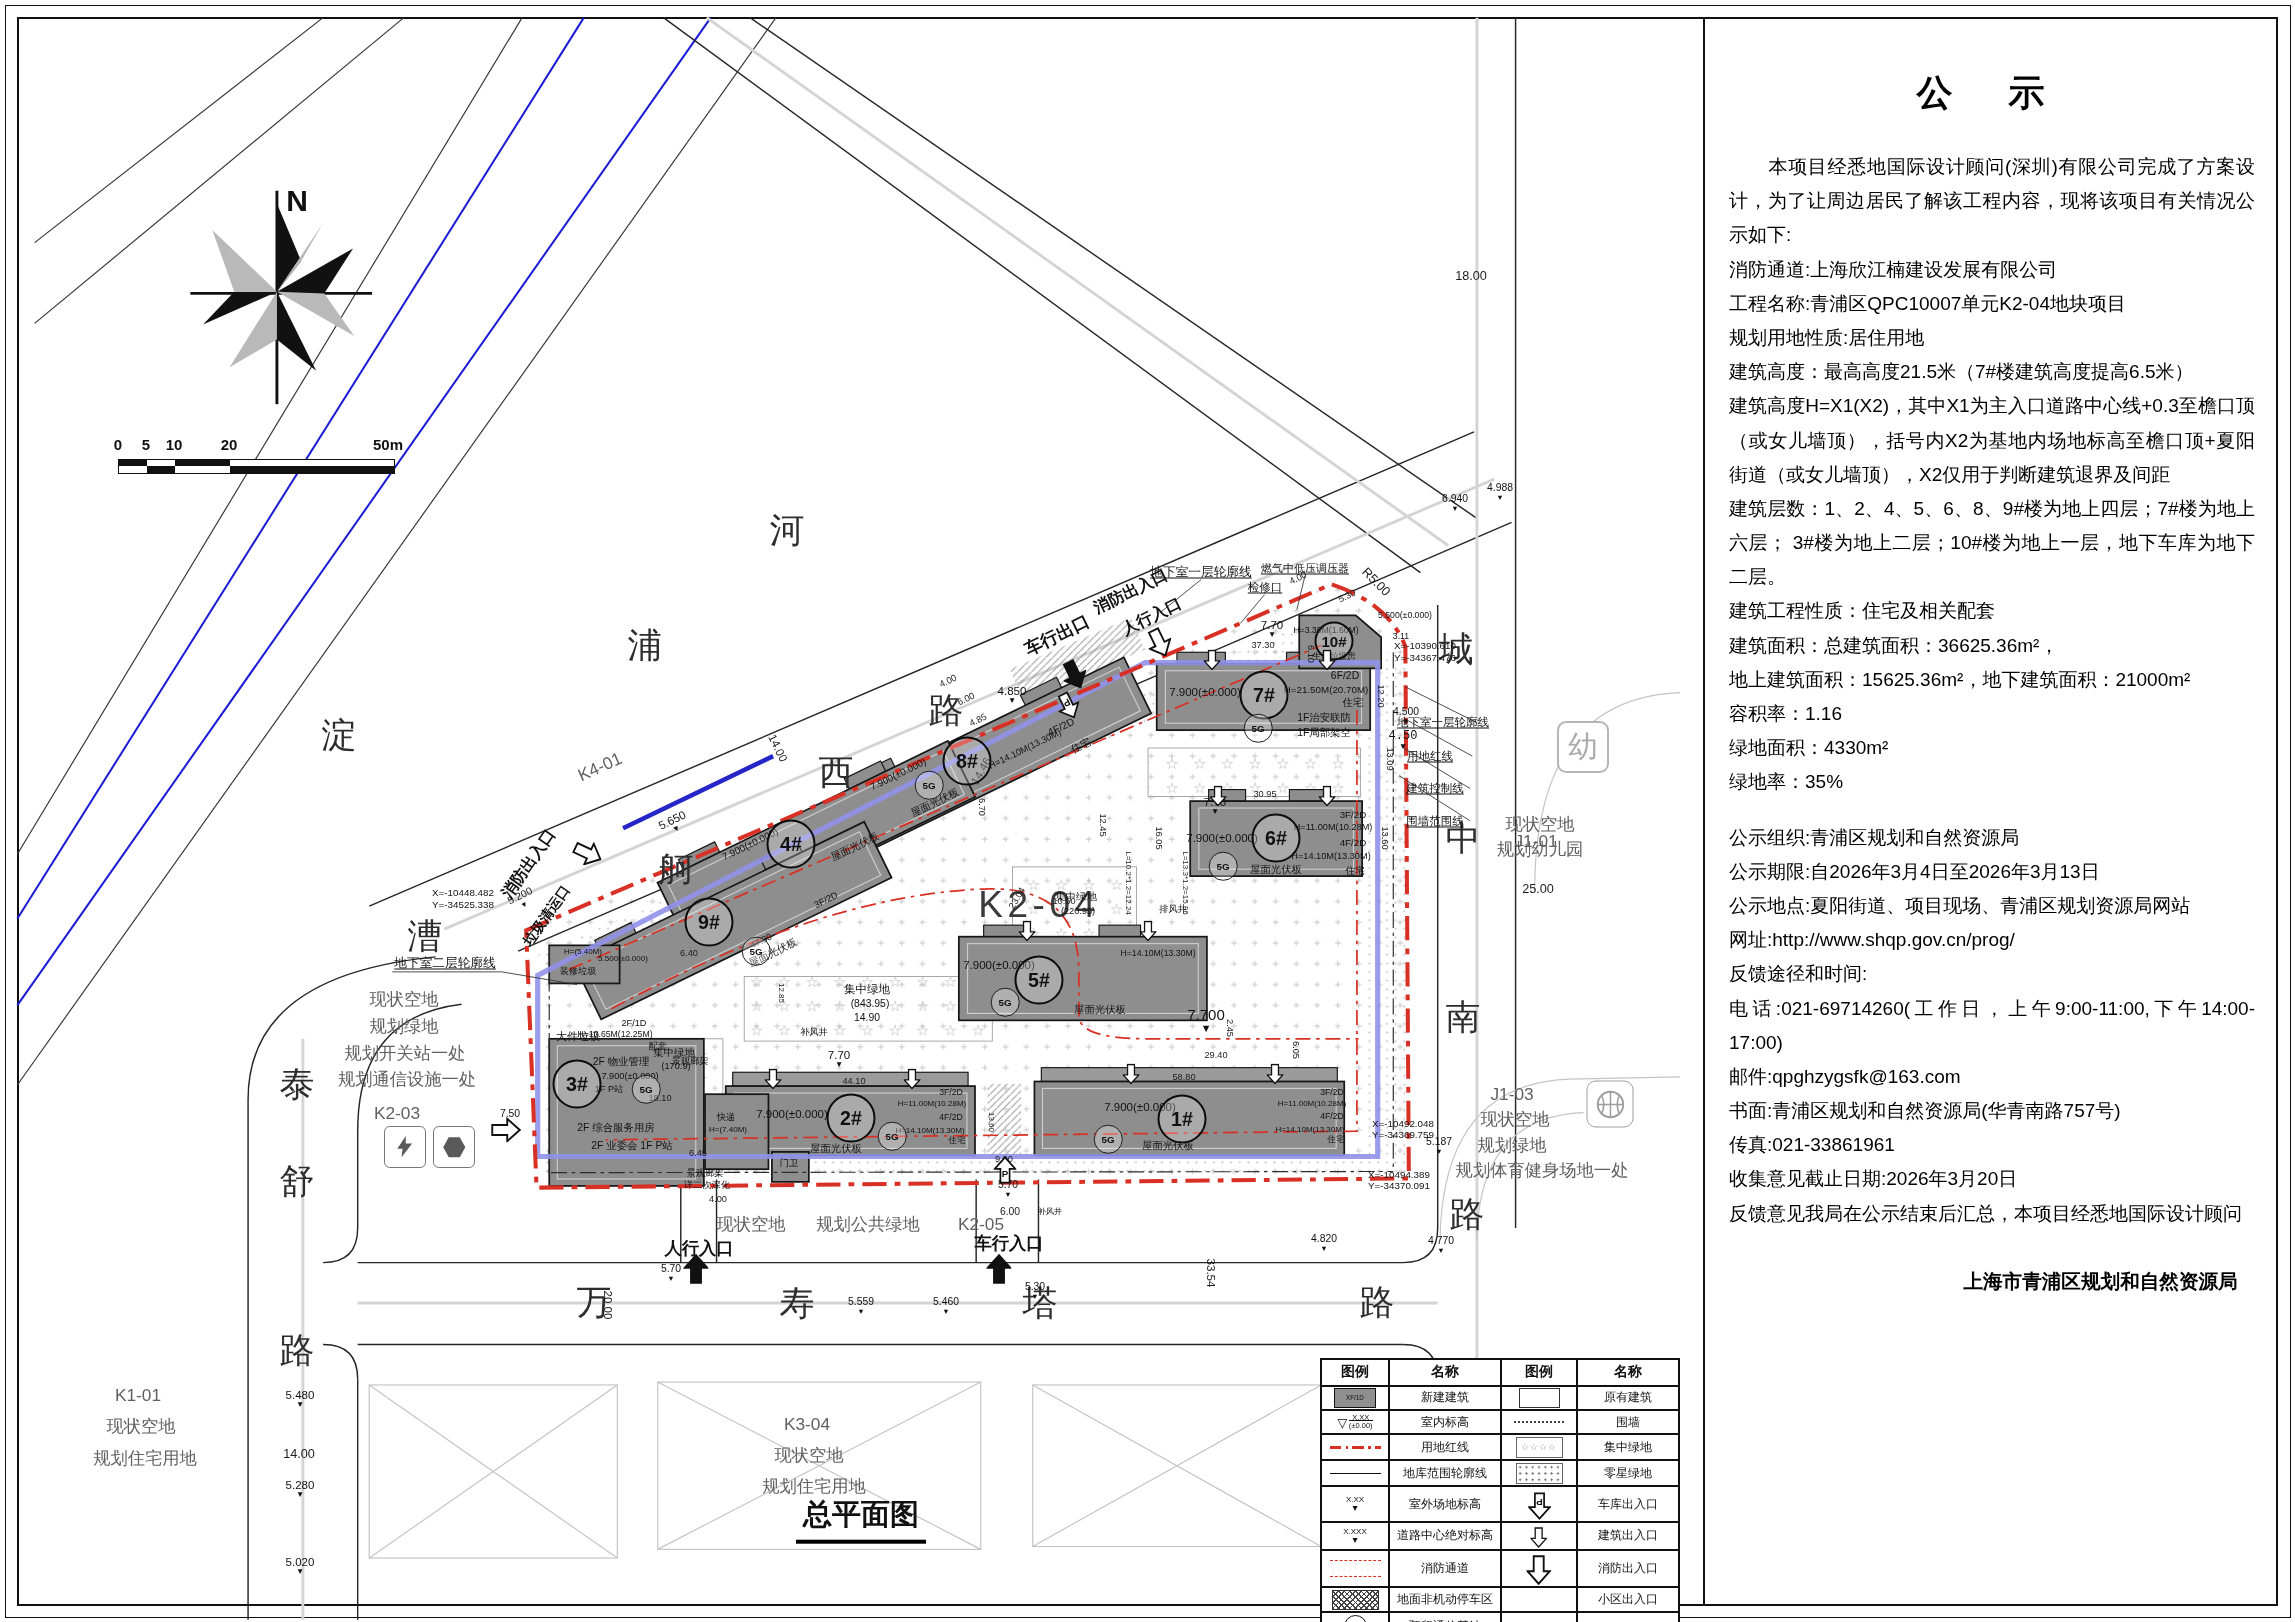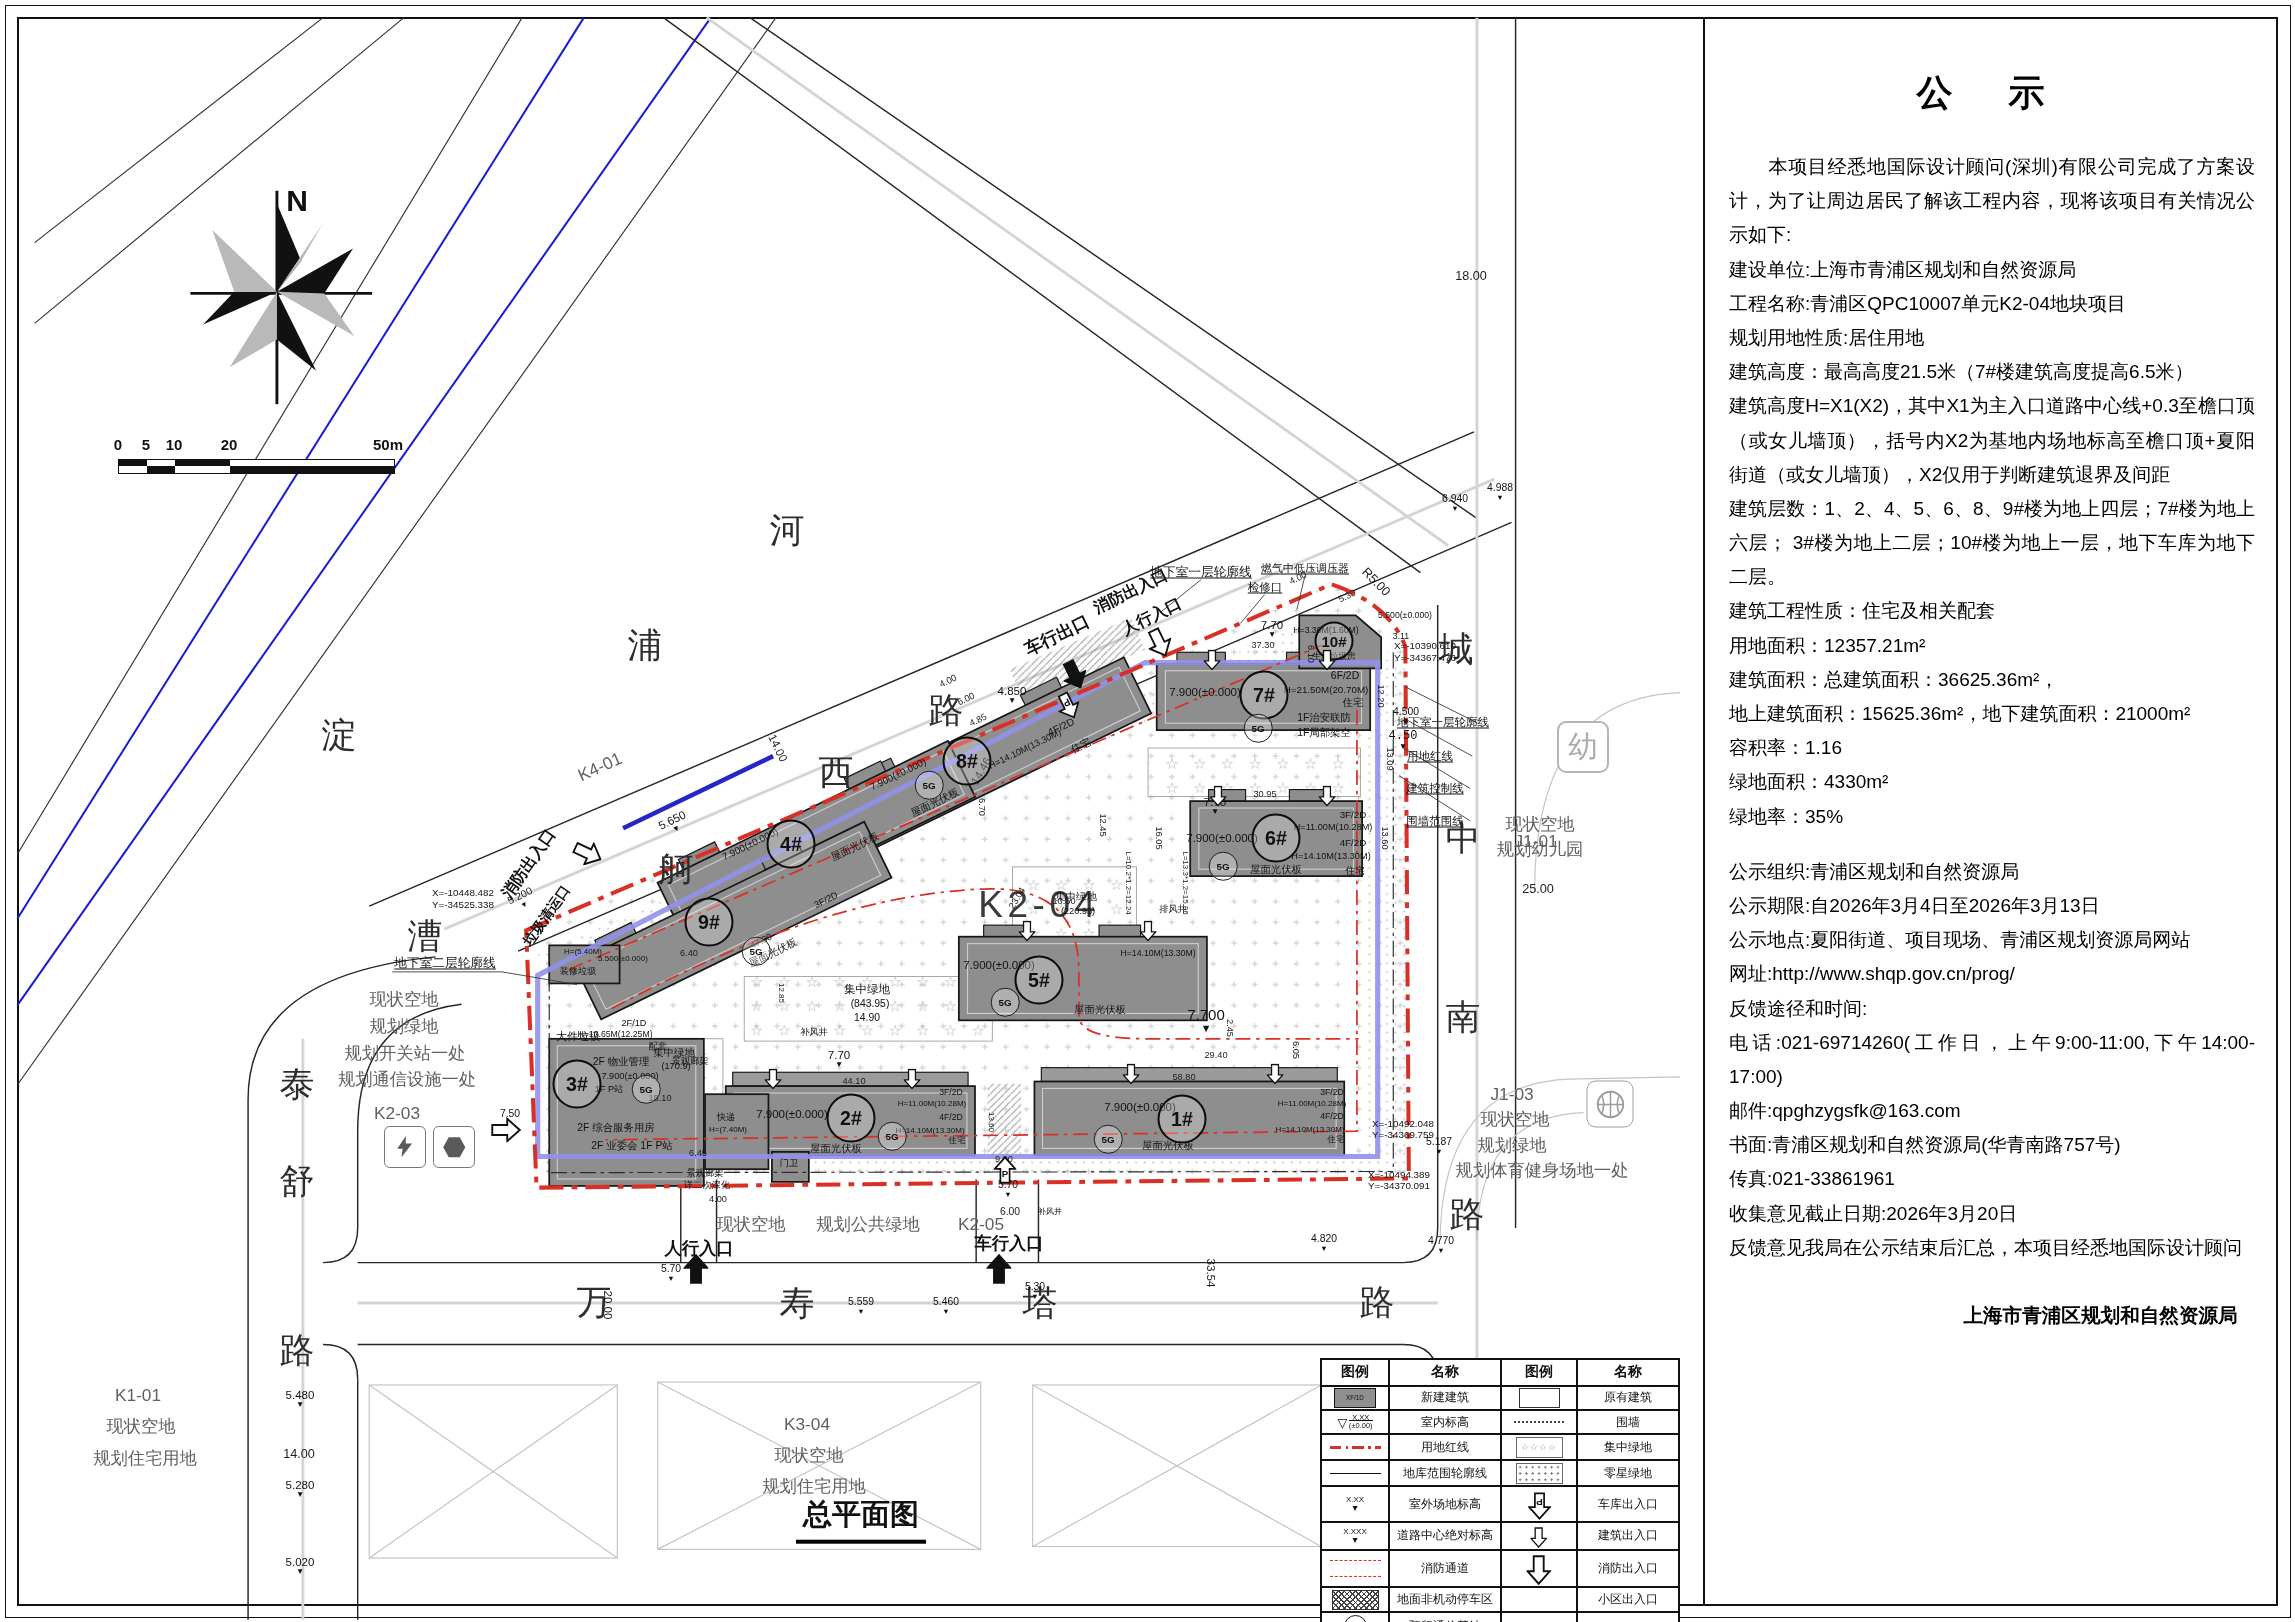--- a/index.html
+++ b/index.html
@@ -361,28 +361,27 @@
       <div class="cell">
         <div></div>
       </div>
       <div class="cell"></div>
     </div>
 
   <div class="notice">
     <div class="notice-title">公  示</div>
     <div id="notice-body">
         <p>　　本项目经悉地国际设计顾问(深圳)有限公司完成了方案设计，为了让周边居民了解该工程内容，现将该项目有关情况公示如下:</p>
-        <p>建设单位:上海市青浦区规划和自然资源局</p>
+        <p>消防通道:上海欣江楠建设发展有限公司</p>
         <p>工程名称:青浦区QPC10007单元K2-04地块项目</p>
         <p>规划用地性质:居住用地</p>
         <p>建筑高度：最高高度21.5米（7#楼建筑高度提高6.5米）</p>
         <p>建筑高度H=X1(X2)，其中X1为主入口道路中心线+0.3至檐口顶（或女儿墙顶），括号内X2为基地内场地标高至檐口顶+夏阳街道（或女儿墙顶），X2仅用于判断建筑退界及间距</p>
         <p>建筑层数：1、2、4、5、6、8、9#楼为地上四层；7#楼为地上六层； 3#楼为地上二层；10#楼为地上一层，地下车库为地下二层。</p>
         <p>建筑工程性质：住宅及相关配套</p>
-        <p>用地面积：12357.21m²</p>
         <p>建筑面积：总建筑面积：36625.36m²，</p>
         <p>地上建筑面积：15625.36m²，地下建筑面积：21000m²</p>
         <p>容积率：1.16</p>
         <p>绿地面积：4330m²</p>
         <p>绿地率：35%</p>
         <p class="gap"></p>
         <p>公示组织:青浦区规划和自然资源局</p>
         <p>公示期限:自2026年3月4日至2026年3月13日</p>
         <p>公示地点:夏阳街道、项目现场、青浦区规划资源局网站</p>
         <p>网址:http://www.shqp.gov.cn/prog/</p>

